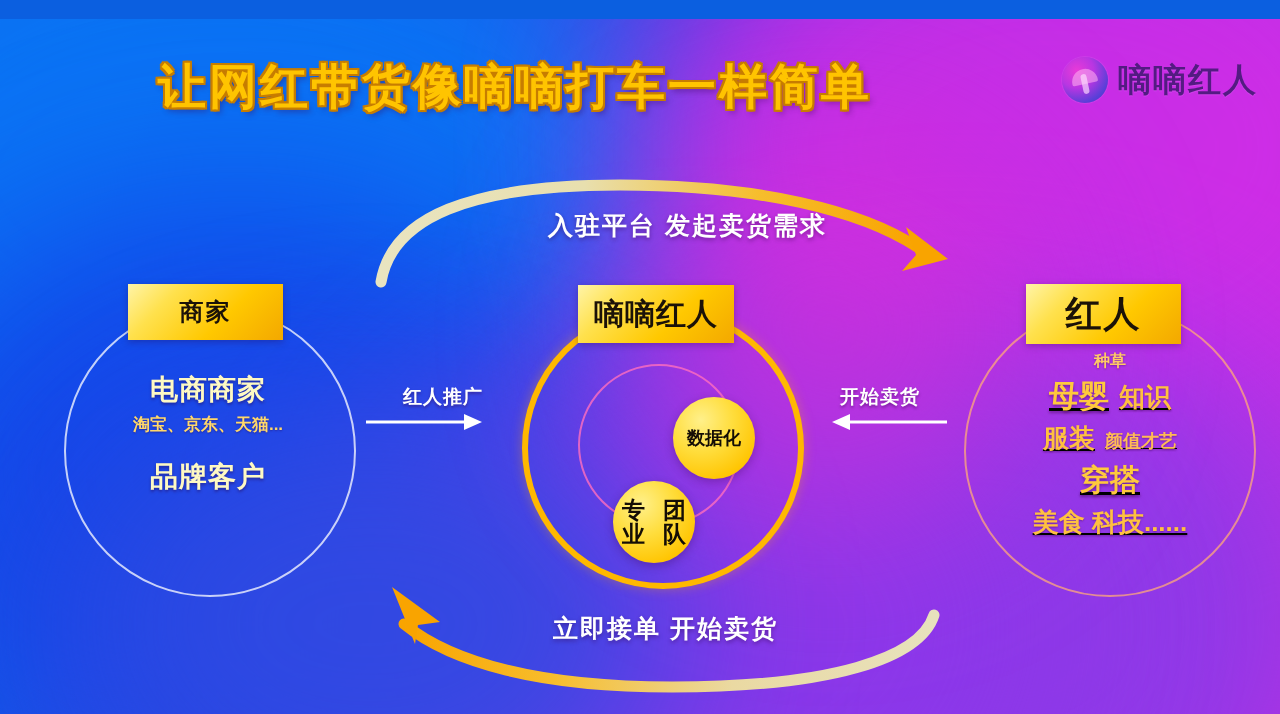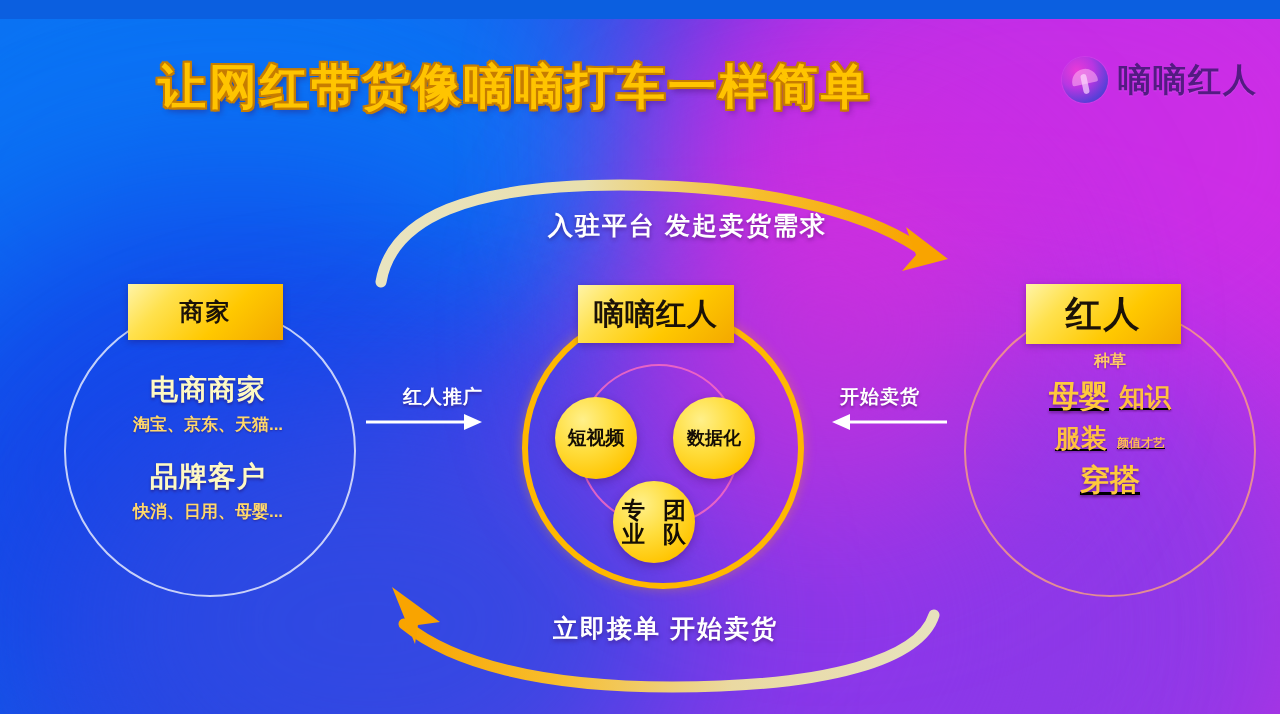--- a/index.html
+++ b/index.html
@@ -71,21 +71,21 @@
   .side-right{left:945px;top:332px;}
   .l-big{font-size:28px;font-weight:bold;color:#fef9c3;letter-spacing:1px;
     text-shadow:0 2px 3px rgba(40,0,70,.45);}
   .l-sml{font-size:17px;font-weight:bold;color:#ffd86a;letter-spacing:0px;margin-top:4px;
     text-shadow:0 1px 2px rgba(40,0,70,.4);}
   .gap{height:22px;}
   .r-xs{font-size:16px;font-weight:bold;color:#ffca66;text-shadow:0 1px 2px rgba(60,0,70,.4);}
   .r-row{display:flex;align-items:baseline;justify-content:center;gap:10px;margin-top:4px;text-decoration:underline;}
   .r-big{font-size:30px;font-weight:bold;color:#ffc93c;text-shadow:0 2px 3px rgba(60,0,70,.45);}
   .r-mid{font-size:26px;font-weight:bold;color:#ffc040;text-shadow:0 1px 2px rgba(60,0,70,.4);}
-  .r-sml{font-size:12px;font-weight:bold;color:#ffbb55;text-shadow:0 1px 2px rgba(60,0,70,.4);}
+  .r-sml{font-size:18px;font-weight:bold;color:#ffbb55;text-shadow:0 1px 2px rgba(60,0,70,.4);}
 
   
   .circle-center{position:absolute;left:522px;top:288px;width:270px;height:270px;
     border-radius:50%;border:6px solid #ffb800;
     box-shadow:0 0 12px rgba(255,170,0,.35);}
   .inner-link{position:absolute;left:578px;top:345px;width:158px;height:158px;
     border-radius:50%;border:2px solid rgba(255,110,190,.8);}
   .bubble{position:absolute;border-radius:50%;
     background:radial-gradient(circle at 34% 28%,#fff08a 0%,#ffdd3c 40%,#ffc400 78%,#f0a400 100%);
     color:#140d05;font-weight:bold;display:flex;align-items:center;justify-content:center;
@@ -169,27 +169,25 @@
   <div class="mid-label mid-left">红人推广</div>
   <div class="mid-label mid-right">开始卖货</div>
 
   <div class="ring-thin circle-left"></div>
   <div class="chip chip-left">商家</div>
   <div class="side-text side-left">
     <div class="l-big">电商商家</div>
     <div class="l-sml">淘宝、京东、天猫...</div>
     <div class="gap"></div>
     <div class="l-big">品牌客户</div>
-    <div class="l-sml">快消、日用、母婴...</div>
   </div>
 
   <div class="circle-center"></div>
   <div class="inner-link"></div>
   <div class="chip chip-center">嘀嘀红人</div>
-  <div class="bubble bub-1">短视频</div>
   <div class="bubble bub-2">数据化</div>
   <div class="bubble bub-3">
     <span>专业</span>
       <br>
     <span>团队</span>
   </div>
 
   <div class="ring-thin circle-right"></div>
   <div class="chip chip-right">红人</div>
   <div class="side-text side-right">
@@ -198,15 +196,18 @@
       <span class="r-big">母婴</span>
       <span class="r-mid">知识</span>
     </div>
     <div class="r-row">
       <span class="r-mid">服装</span>
       <span class="r-sml">颜值才艺</span>
     </div>
     <div class="r-row">
       <span class="r-big">穿搭</span>
     </div>
+    <div class="r-row">
+      <span class="r-mid">美食 科技......</span>
+    </div>
   </div>
 
 </div>
 
 </body></html>

